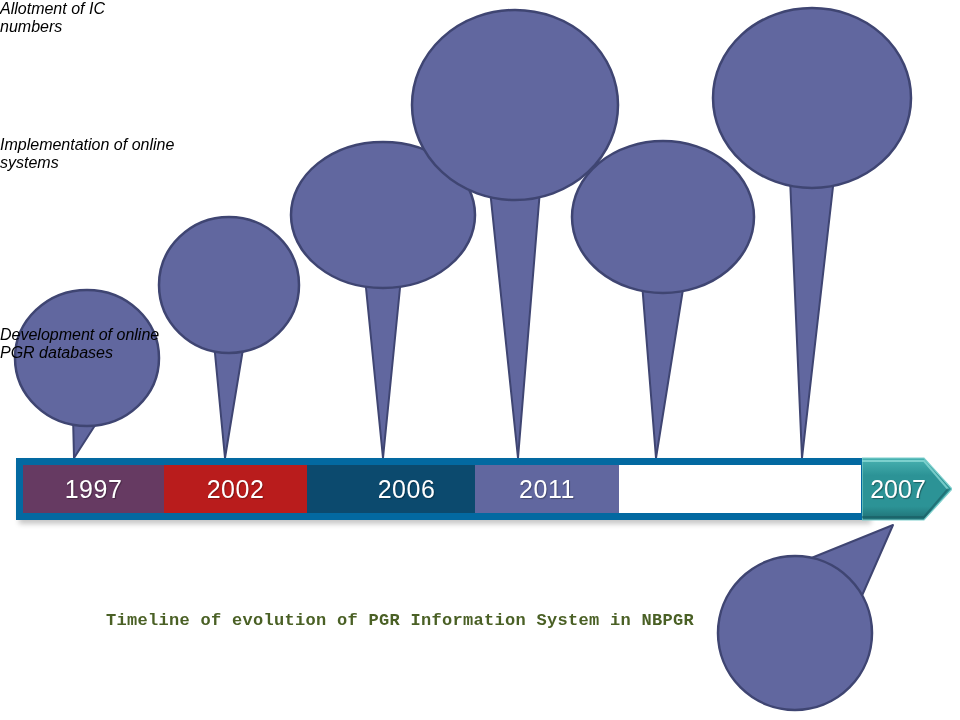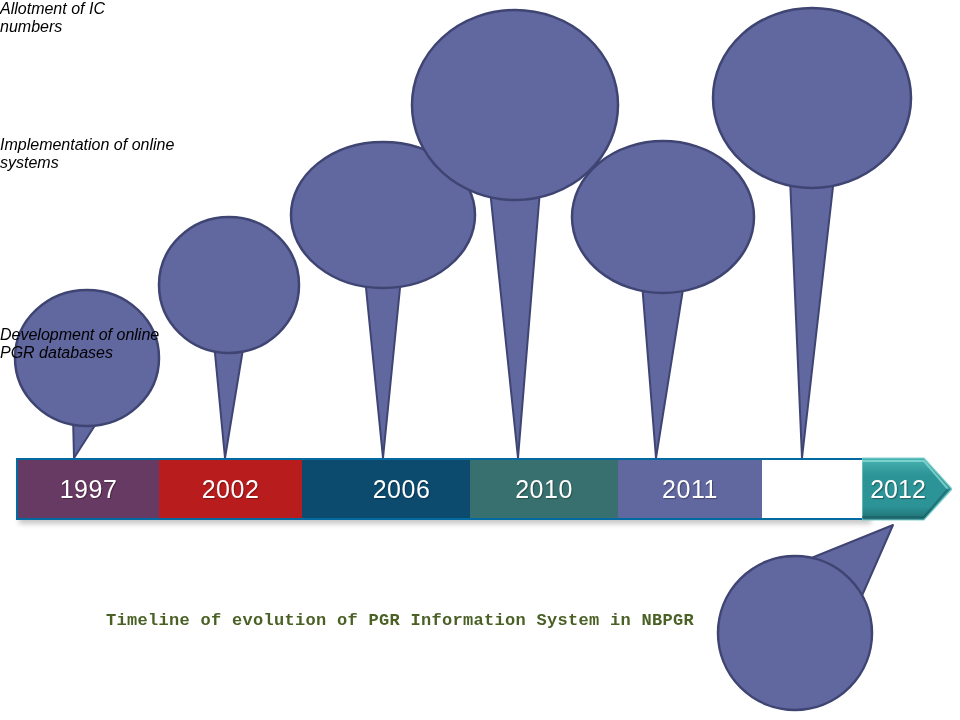--- a/index.html
+++ b/index.html
@@ -16,21 +16,21 @@
     font-family: "Liberation Sans", sans-serif;
   }
 
   
   #timeline-bar {
     position: absolute;
     left: 16px;
     top: 458px;
     width: 852px;
     height: 62px;
-    border: 2px solid #0369a1;
+    border: 7px solid #0369a1;
     box-sizing: border-box;
     box-shadow: 3px 4px 5px rgba(0,0,0,0.22);
     display: flex;
     z-index: 5;
   }
   .seg {
     position: relative;
     height: 100%;
     display: flex;
     align-items: center;
@@ -121,43 +121,40 @@
   <div id="timeline-bar">
       <div class="seg" style="background: rgb(102, 58, 98); width: 141px;">
         <span class="seg-label">1997</span>
       </div>
       <div class="seg" style="background: #b91c1c; width: 143px;">
         <span class="seg-label">2002</span>
       </div>
       <div class="seg" style="background: #0c4a6e; width: 137px; padding-left: 31px;">
         <span class="seg-label">2006</span>
       </div>
-      <div class="seg" style="background: rgb(55, 112, 110); width: 148px;">
-        <span class="seg-label">2010</span>
-      </div>
       <div class="seg" style="background: rgb(97, 103, 159); width: 144px; text-align: right;">
         <span class="seg-label">2011</span>
       </div>
     </div>
 
   <div id="seg-2012">
     <svg width="90" height="74" style="position:absolute;left:0;top:0;">
       <defs>
         <linearGradient id="chevGrad" x1="0" y1="0" x2="0" y2="1">
           <stop offset="0%" stop-color="#49B3B2"></stop>
           <stop offset="28%" stop-color="#2C9396"></stop>
           <stop offset="78%" stop-color="#2C9396"></stop>
           <stop offset="100%" stop-color="#1F6F74"></stop>
         </linearGradient>
       </defs>
       <polygon points="0,6 62,6 90,37 62,68 0,68" fill="url(#chevGrad)" stroke="#7FD0CD" stroke-width="1.2"></polygon>
       <polyline points="0,9 62,9 86,37" fill="none" stroke="#8FDCD8" stroke-width="2" opacity="0.75"></polyline>
       <polyline points="0,65 62,65 86,37" fill="none" stroke="#17585E" stroke-width="2" opacity="0.55"></polyline>
     </svg>
-    <div class="chev-label">2012</div>
+    <div class="chev-label">2007</div>
   </div>
 
   <div id="bubble-text-layer" style="position:absolute;left:0;top:0;width:960px;height:720px;z-index:4;pointer-events:none;font-style:italic;">
       <div class="bub-text" style="left: 15px; top: 290px; width: 144px; height: 136px;">Allotment
 of IC
 numbers</div>
       <div class="bub-text" style="left: 412px; top: 10px; width: 206px; height: 190px;">Implementation
 of online
 systems</div>
       <div class="bub-text" style="left: 572px; top: 141px; width: 182px; height: 152px;">Development

